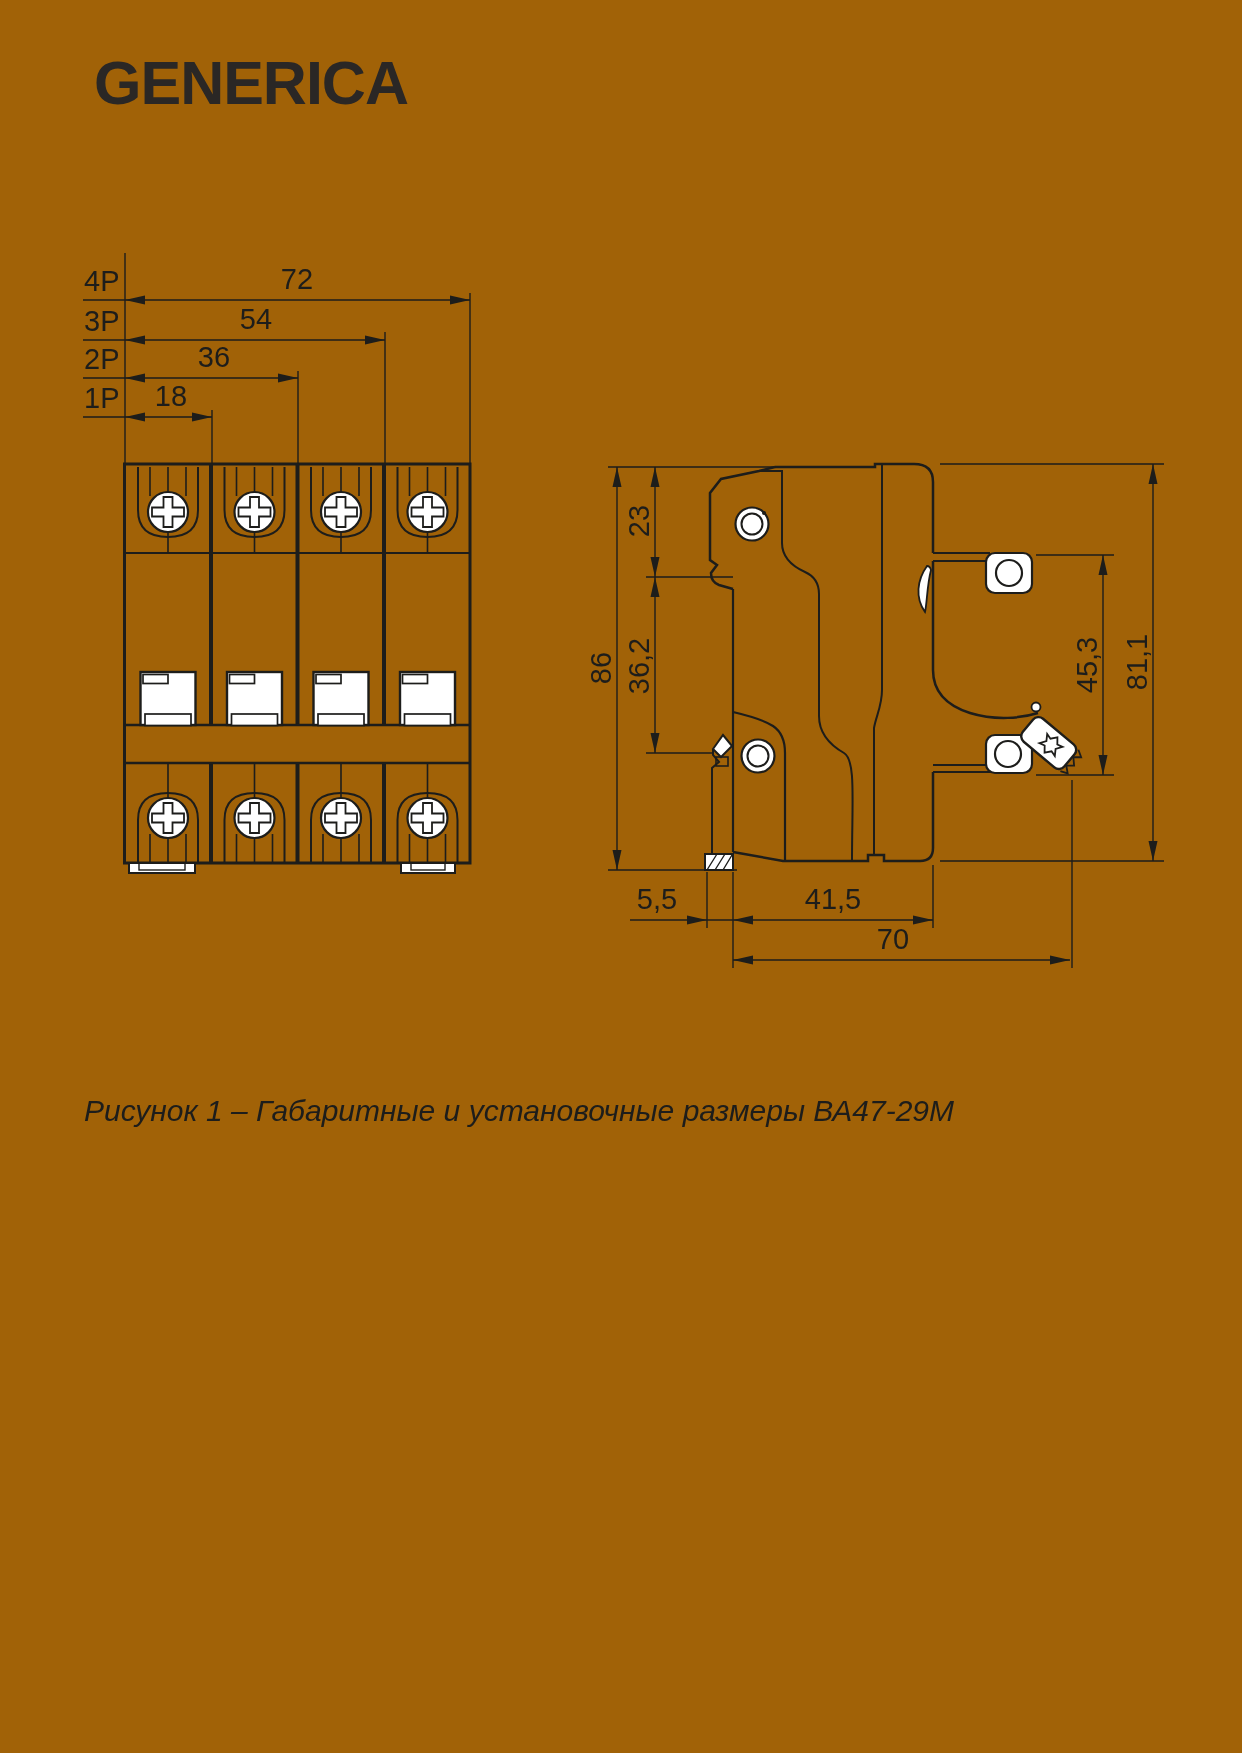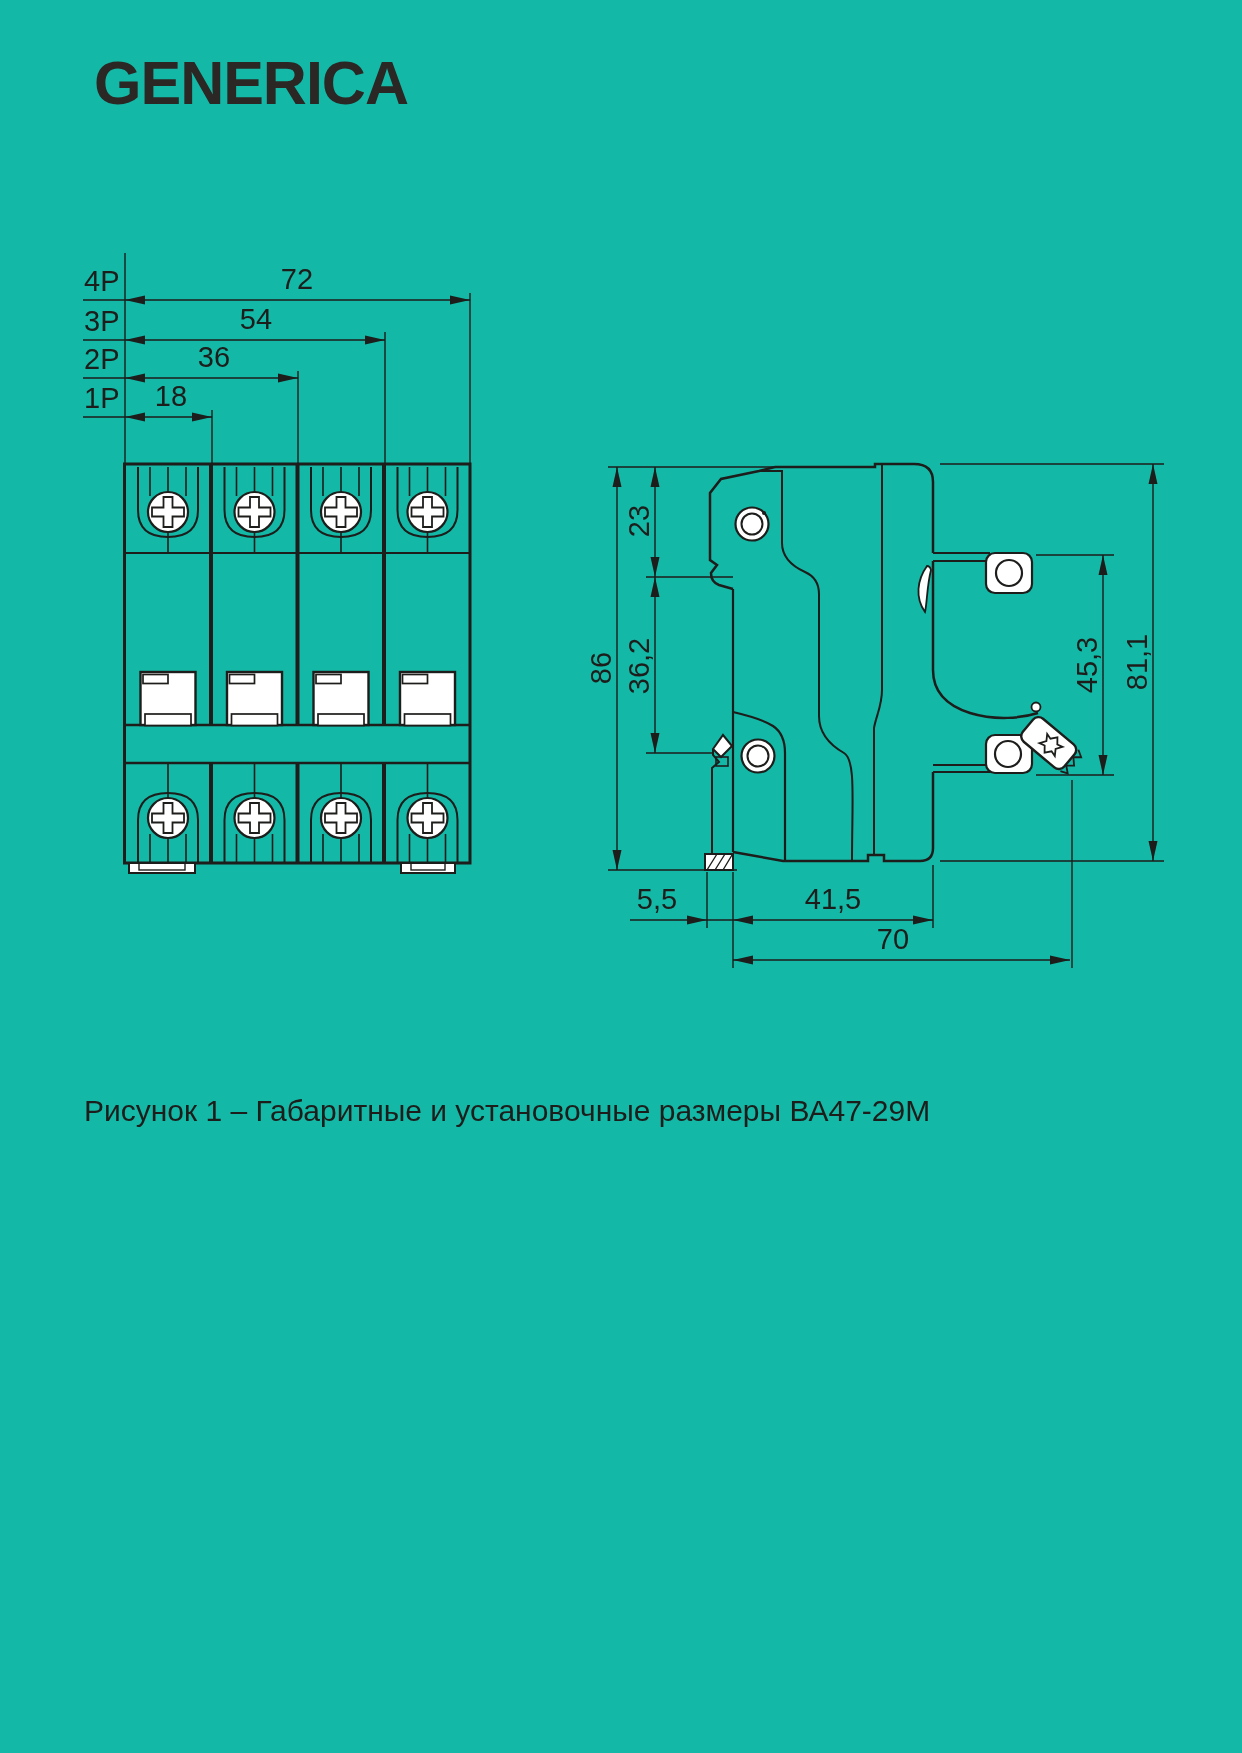--- a/index.html
+++ b/index.html
@@ -1,21 +1,21 @@
 <!DOCTYPE html>
 <html><head>
 <meta charset="utf-8">
 <style>
   html,body{margin:0;padding:0;background:#e8e8e8;}
-  #page{position:relative;width:1242px;height:1753px;background:#14b8a6;margin:0 auto;overflow:hidden;
+  #page{position:relative;width:1242px;height:1753px;background:#a16207;margin:0 auto;overflow:hidden;
         font-family:"Liberation Sans",sans-serif;}
   #logo{position:absolute;left:94px;top:48px;font-size:61px;font-weight:bold;letter-spacing:-1px;
         color:#2a2725;font-family:"Liberation Sans",sans-serif;}
   #caption{position:absolute;left:84px;top:1094px;font-size:30px;color:#1d1d1b;
-        font-family:"Liberation Sans",sans-serif;}
+        font-family:"Liberation Sans",sans-serif;font-style:italic;}
   svg{position:absolute;left:0;top:0;}
   svg text{font-family:"Liberation Sans",sans-serif;font-size:29px;fill:#1d1d1b;}
   .ln{stroke:#1d1d1b;fill:none;}
   .dim{stroke:#1d1d1b;stroke-width:1.4;fill:none;}
   .arr{fill:#1d1d1b;stroke:none;}
   .wfill{fill:#ffffff;}
 </style>
 </head>
 <body>
 

